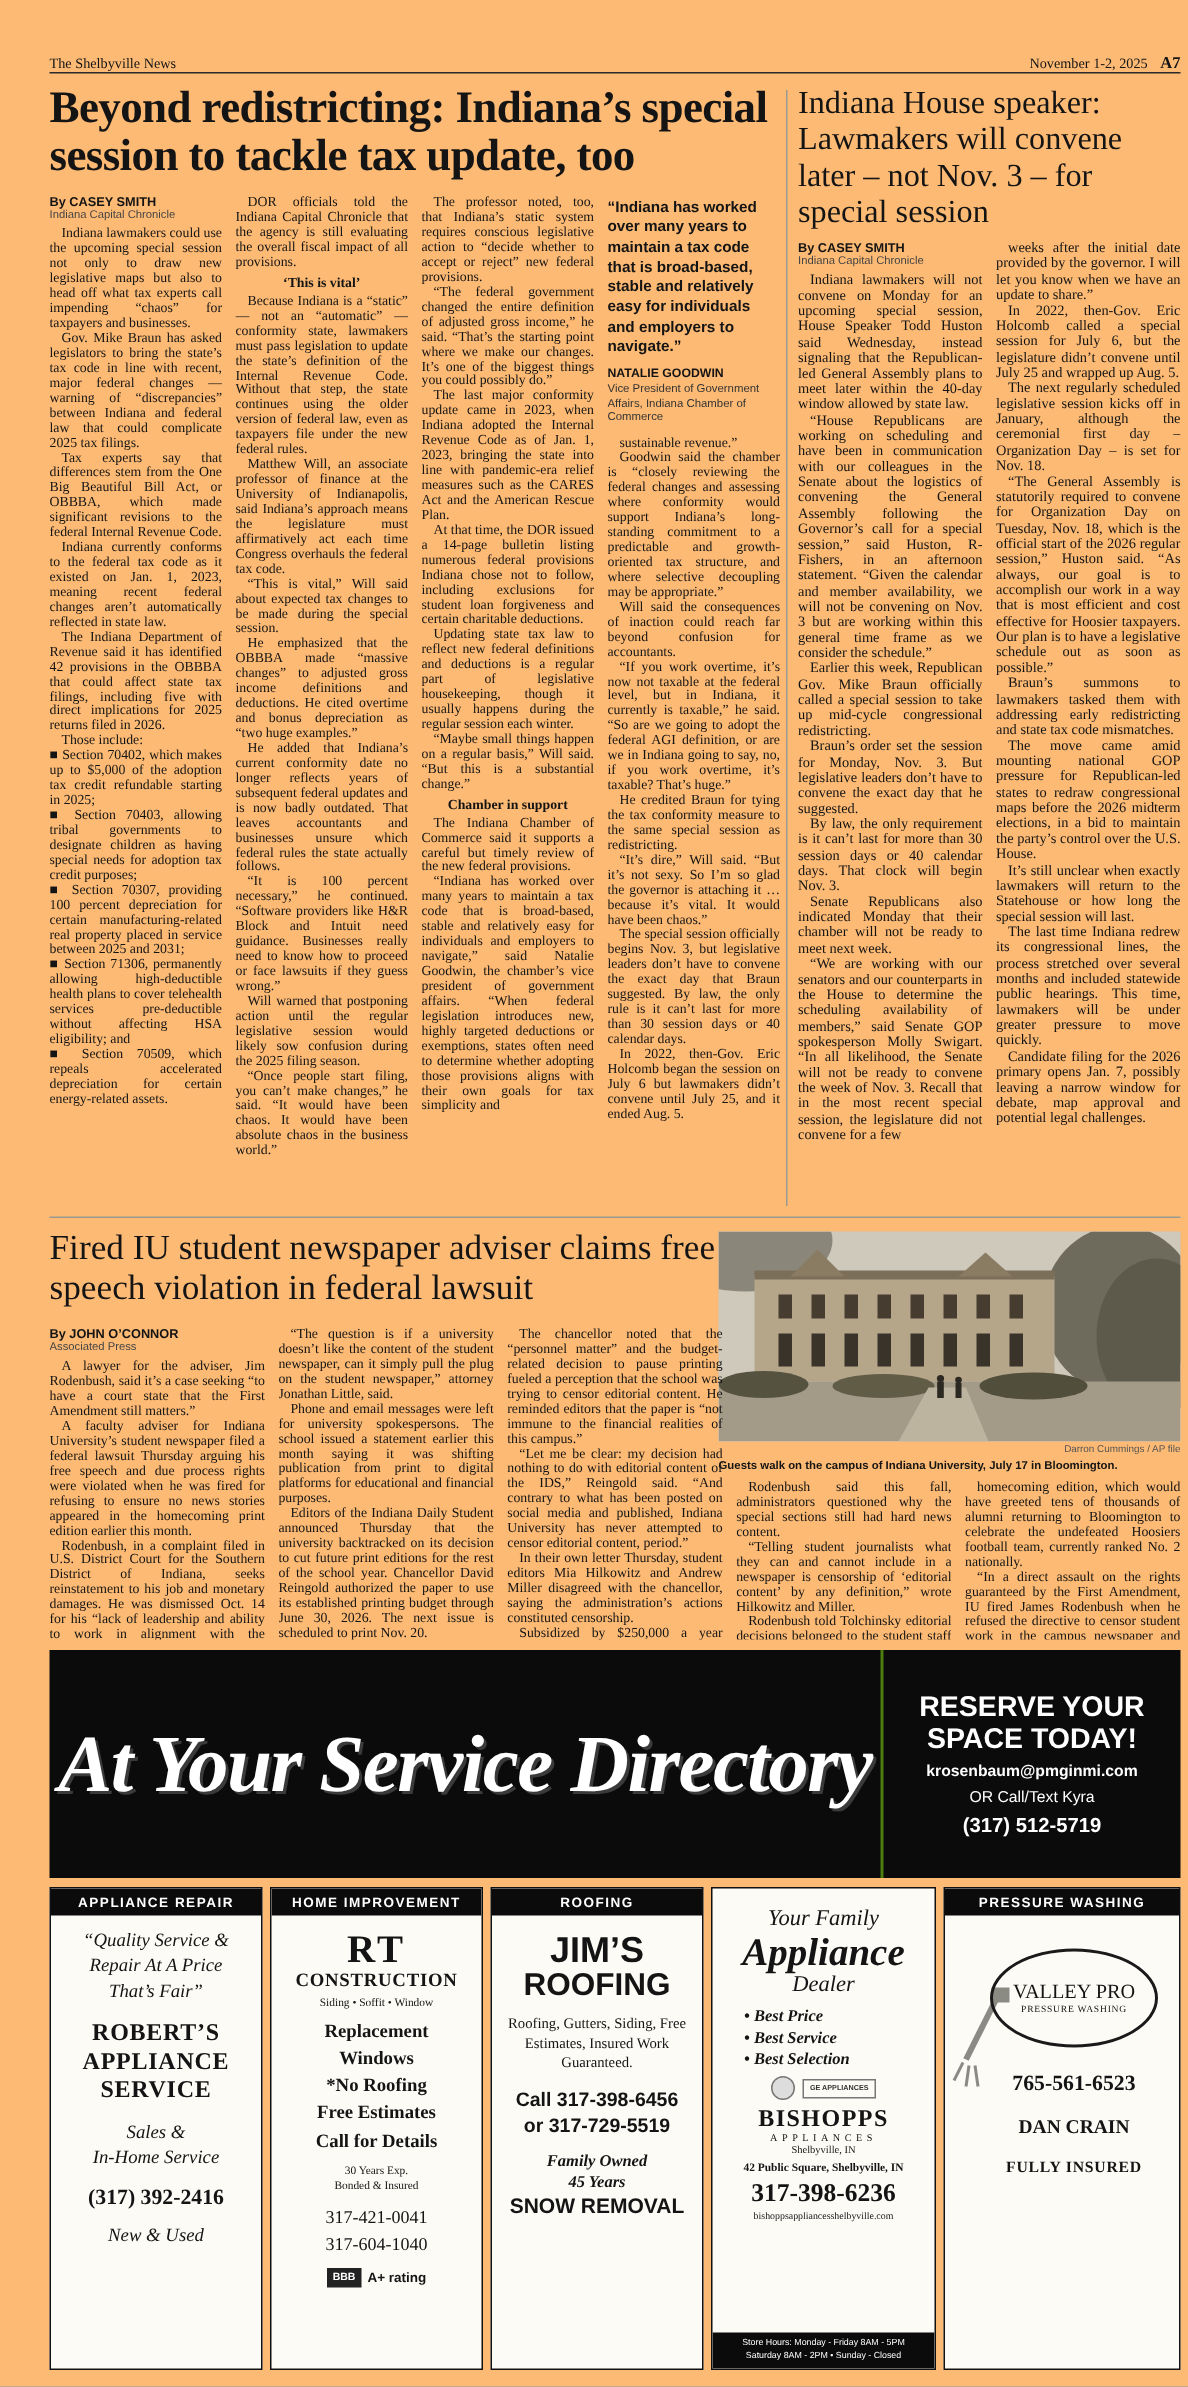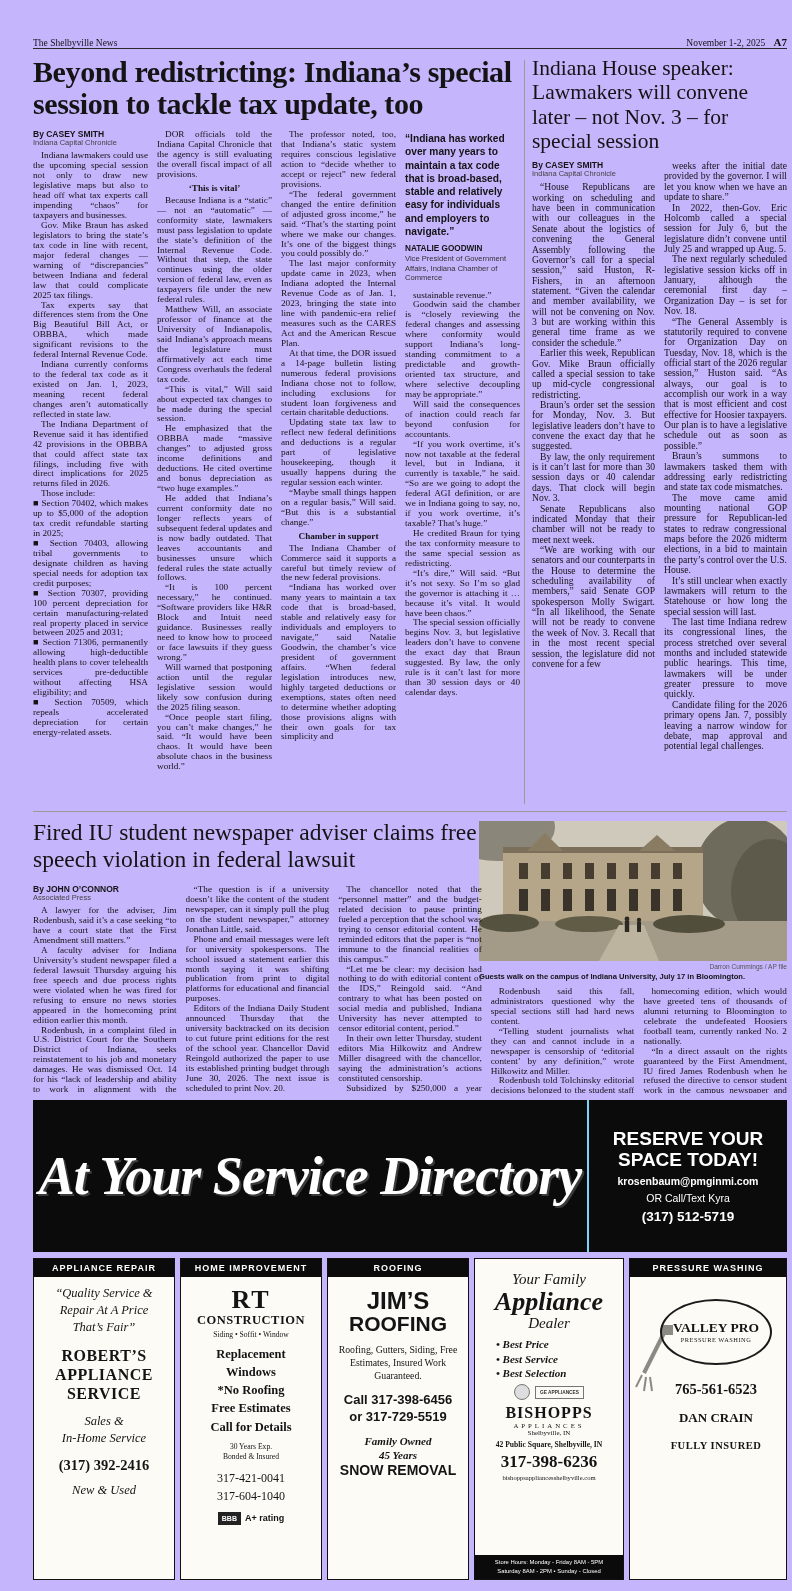--- a/index.html
+++ b/index.html
@@ -1,18 +1,18 @@
 <!DOCTYPE html>
 <html><head>
 <meta charset="utf-8">
 <style>
   html,body { margin:0; padding:0; background:#9a9a9a; }
   .page {
     position:relative; width:792px; height:1591px; margin:0 auto;
-    background:#c4b5fd; color:#141414; overflow:hidden;
+    background:#fdba74; color:#141414; overflow:hidden;
     font-family:"Liberation Serif","DejaVu Serif",serif;
   }
   
   .masthead {
     position:absolute; top:30px; left:33px; width:754px; height:18px;
     border-bottom:1.5px solid #2a2a2a;
     display:flex; justify-content:space-between; align-items:flex-end;
     font-size:9.5px;
   }
   .mh-right strong { font-size:11px; margin-left:6px; }
@@ -49,21 +49,21 @@
   .iu-credit { position:absolute; top:144px; right:0; font-size:6.6px; color:#555; font-family:"Liberation Sans",sans-serif; }
   .iu-caption { position:absolute; top:153px; right:0; width:308px; font-family:"Liberation Sans",sans-serif; font-weight:bold; font-size:7.6px; line-height:1.2; }
   
   .banner { position:absolute; top:1100px; left:33px; width:754px; height:152px; background:#0b0b0b; display:flex; }
   .banner-script {
     flex:1; display:flex; align-items:center; justify-content:center;
     color:#fff; font-style:italic; font-weight:bold; font-size:54px; letter-spacing:-1px;
     text-shadow:2px 2px 0 #3a3a3a;
   }
   .reserve {
-    width:182px; border-left:2px solid #7dd3fc; color:#fff; text-align:center;
+    width:182px; border-left:2px solid #4d7c0f; color:#fff; text-align:center;
     display:flex; flex-direction:column; justify-content:center; gap:5px;
     font-family:"Liberation Sans",sans-serif; padding:0 8px;
   }
   .reserve-title { font-size:19px; font-weight:bold; line-height:1.12; }
   .reserve-email { font-size:10.5px; font-weight:bold; }
   .reserve-contact { font-size:10.5px; }
   .reserve-phone { font-size:13.5px; font-weight:bold; }
   
   .ads { position:absolute; top:1258px; left:33px; width:754px; height:322px; display:flex; gap:5px; }
   .ad { border:1.5px solid #111; background:#fcfbf6; position:relative; overflow:hidden; box-sizing:border-box; }
@@ -101,21 +101,21 @@
   .ad4-store { font-weight:bold; font-size:16px; letter-spacing:1px; line-height:1.05; }
   .ad4-storesub { font-size:6.8px; letter-spacing:3px; }
   .ad4-city { font-size:7px; margin-bottom:3px; }
   .ad4-addr { font-weight:bold; font-size:7.6px; }
   .ad4-phone { font-weight:bold; font-size:17px; margin:3px 0 2px; }
   .ad4-web { font-size:6.6px; }
   .hours { position:absolute; bottom:0; left:0; right:0; background:#0b0b0b; color:#fff; font-family:"Liberation Sans",sans-serif; font-size:5.9px; line-height:1.5; text-align:center; padding:3px 2px; }
   .ad5-body { position:relative; height:calc(100% - 17px); }
   .vp-stack { position:absolute; top:22px; right:12px; width:116px; text-align:center; }
   .vp-oval { border:2.5px solid #1a1a1a; border-radius:50%; width:108px; height:62px; margin:0 auto; display:flex; flex-direction:column; align-items:center; justify-content:center; }
-  .vp-name { font-weight:bold; font-size:13.5px; line-height:1.05; }
+  .vp-name { font-weight:normal; font-size:13.5px; line-height:1.05; }
   .vp-sub { font-size:6.4px; letter-spacing:0.5px; }
   .vp-phone { font-weight:bold; font-size:14.5px; margin-top:16px; }
   .vp-owner { font-weight:bold; font-size:13px; margin-top:12px; }
   .vp-insured { font-weight:bold; font-size:10.5px; margin-top:14px; letter-spacing:0.5px; }
   .spray-svg { position:absolute; left:4px; top:36px; }
 </style>
 </head>
 <body>
 
 <div class="page">
@@ -184,36 +184,38 @@
           <div class="pq-title">Vice President of Government Affairs, Indiana Chamber of Commerce</div>
         </div>
         <div>
             <p>sustainable revenue.”</p>
             <p>Goodwin said the chamber is “closely reviewing the federal changes and assessing where conformity would support Indiana’s long-standing commitment to a predictable and growth-oriented tax structure, and where selective decoupling may be appropriate.”</p>
             <p>Will said the consequences of inaction could reach far beyond confusion for accountants.</p>
             <p>“If you work overtime, it’s now not taxable at the federal level, but in Indiana, it currently is taxable,” he said. “So are we going to adopt the federal AGI definition, or are we in Indiana going to say, no, if you work overtime, it’s taxable? That’s huge.”</p>
             <p>He credited Braun for tying the tax conformity measure to the same special session as redistricting.</p>
             <p>“It’s dire,” Will said. “But it’s not sexy. So I’m so glad the governor is attaching it … because it’s vital. It would have been chaos.”</p>
             <p>The special session officially begins Nov. 3, but legislative leaders don’t have to convene the exact day that Braun suggested. By law, the only rule is it can’t last for more than 30 session days or 40 calendar days.</p>
+            <p>In 2022, then-Gov. Eric Holcomb began the session on July 6 but lawmakers didn’t convene until July 25, and it ended Aug. 5.</p>
           </div>
       </div>
     </div>
   </section>
 
   <div class="vrule"></div>
 
   <section class="speaker-article">
     <h2 class="speaker-title">Indiana House speaker: Lawmakers will convene later – not Nov. 3 – for special session</h2>
     <div class="cols speaker-cols">
       <div class="col">
         <div class="byline">
           <div class="byline-name">By CASEY SMITH</div>
           <div class="byline-org">Indiana Capital Chronicle</div>
         </div>
         <div>
+            <p>Indiana lawmakers will not convene on Monday for an upcoming special session, House Speaker Todd Huston said Wednesday, instead signaling that the Republican-led General Assembly plans to meet later within the 40-day window allowed by state law.</p>
             <p>“House Republicans are working on scheduling and have been in communication with our colleagues in the Senate about the logistics of convening the General Assembly following the Governor’s call for a special session,” said Huston, R-Fishers, in an afternoon statement. “Given the calendar and member availability, we will not be convening on Nov. 3 but are working within this general time frame as we consider the schedule.”</p>
             <p>Earlier this week, Republican Gov. Mike Braun officially called a special session to take up mid-cycle congressional redistricting.</p>
             <p>Braun’s order set the session for Monday, Nov. 3. But legislative leaders don’t have to convene the exact day that he suggested.</p>
             <p>By law, the only requirement is it can’t last for more than 30 session days or 40 calendar days. That clock will begin Nov. 3.</p>
             <p>Senate Republicans also indicated Monday that their chamber will not be ready to meet next week.</p>
             <p>“We are working with our senators and our counterparts in the House to determine the scheduling availability of members,” said Senate GOP spokesperson Molly Swigart. “In all likelihood, the Senate will not be ready to convene the week of Nov. 3. Recall that in the most recent special session, the legislature did not convene for a few</p>
           </div>
       </div>
       <div class="col">
         <div>

